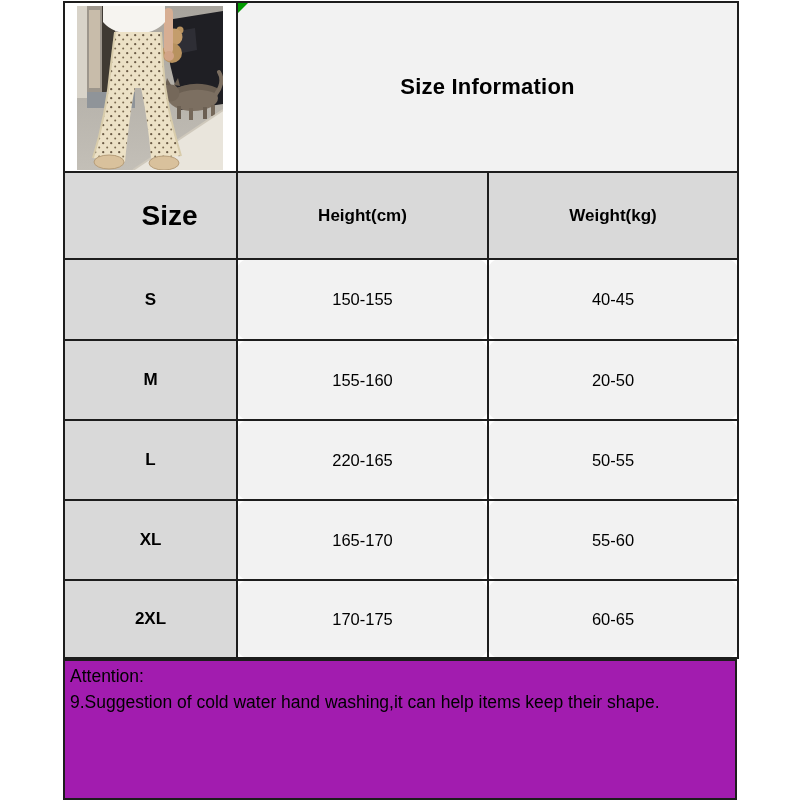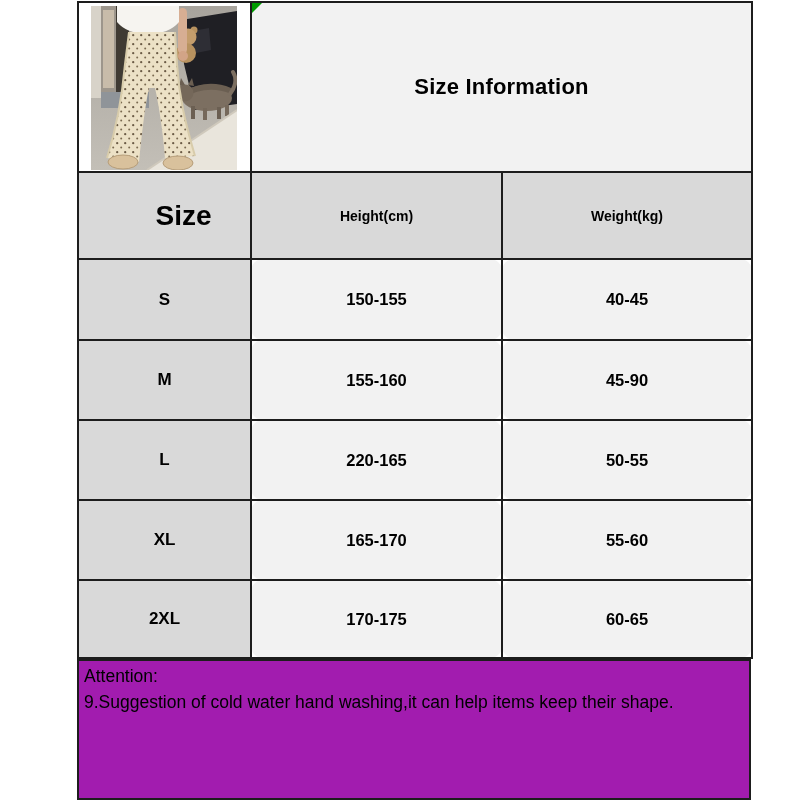--- a/index.html
+++ b/index.html
@@ -9,21 +9,20 @@
     font-family:"Liberation Sans","DejaVu Sans",sans-serif;
     color:#000;
     position:relative;
     overflow:hidden;
   }
   .sheet{
     position:absolute;
     left:63px;
     top:1px;
     width:674px;
-    margin-left:14px;
   }
   table.size-table{
     border-collapse:collapse;
     table-layout:fixed;
     width:674px;
   }
   table.size-table td,
   table.size-table th{
     border:2px solid #1d1d1d;
     text-align:center;
@@ -47,32 +46,32 @@
   .corner-flag{
     position:absolute;
     top:0;left:0;
     width:10px;height:10px;
     pointer-events:none;
   }
   tr.header-row th{
     background:#d9d9d9;
     height:85px;
     font-weight:bold;
-    font-size:14px;
+    font-size:17px;
   }
   tr.header-row th.size-head{font-size:28px;padding-left:38px;}
   tr.data-row{height:80px;}
   tr.data-row td.size-col{
     background:#d9d9d9;
     font-weight:bold;
     font-size:17px;
   }
   tr.data-row td.val-col{
     background:#f2f2f2;
-    font-weight:bold;
+    font-weight:normal;
     font-size:16.5px;
     border-radius:12px;
   }
   tr.data-row.last{height:78px;}
   .attention-box{
     box-sizing:border-box;
     width:674px;
     height:141px;
     border:2px solid #1d1d1d;
     background:#a21caf;
@@ -186,21 +185,21 @@
       </tr>
 
       <tr class="data-row" style="height:81px">
         <td class="size-col">S</td>
         <td class="val-col">150-155</td>
         <td class="val-col">40-45</td>
       </tr>
       <tr class="data-row">
         <td class="size-col">M</td>
         <td class="val-col">155-160</td>
-        <td class="val-col">45-90</td>
+        <td class="val-col">20-50</td>
       </tr>
       <tr class="data-row">
         <td class="size-col">L</td>
         <td class="val-col">220-165</td>
         <td class="val-col">50-55</td>
       </tr>
       <tr class="data-row">
         <td class="size-col">XL</td>
         <td class="val-col">165-170</td>
         <td class="val-col">55-60</td>

